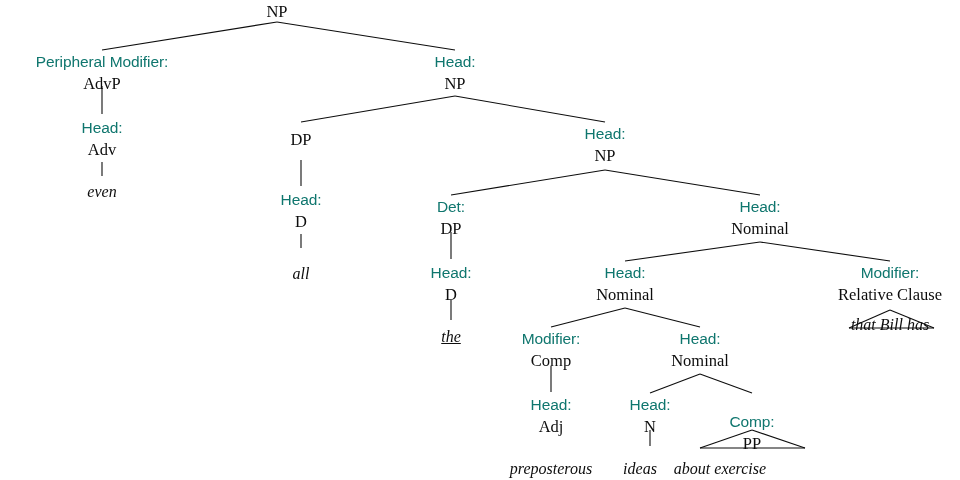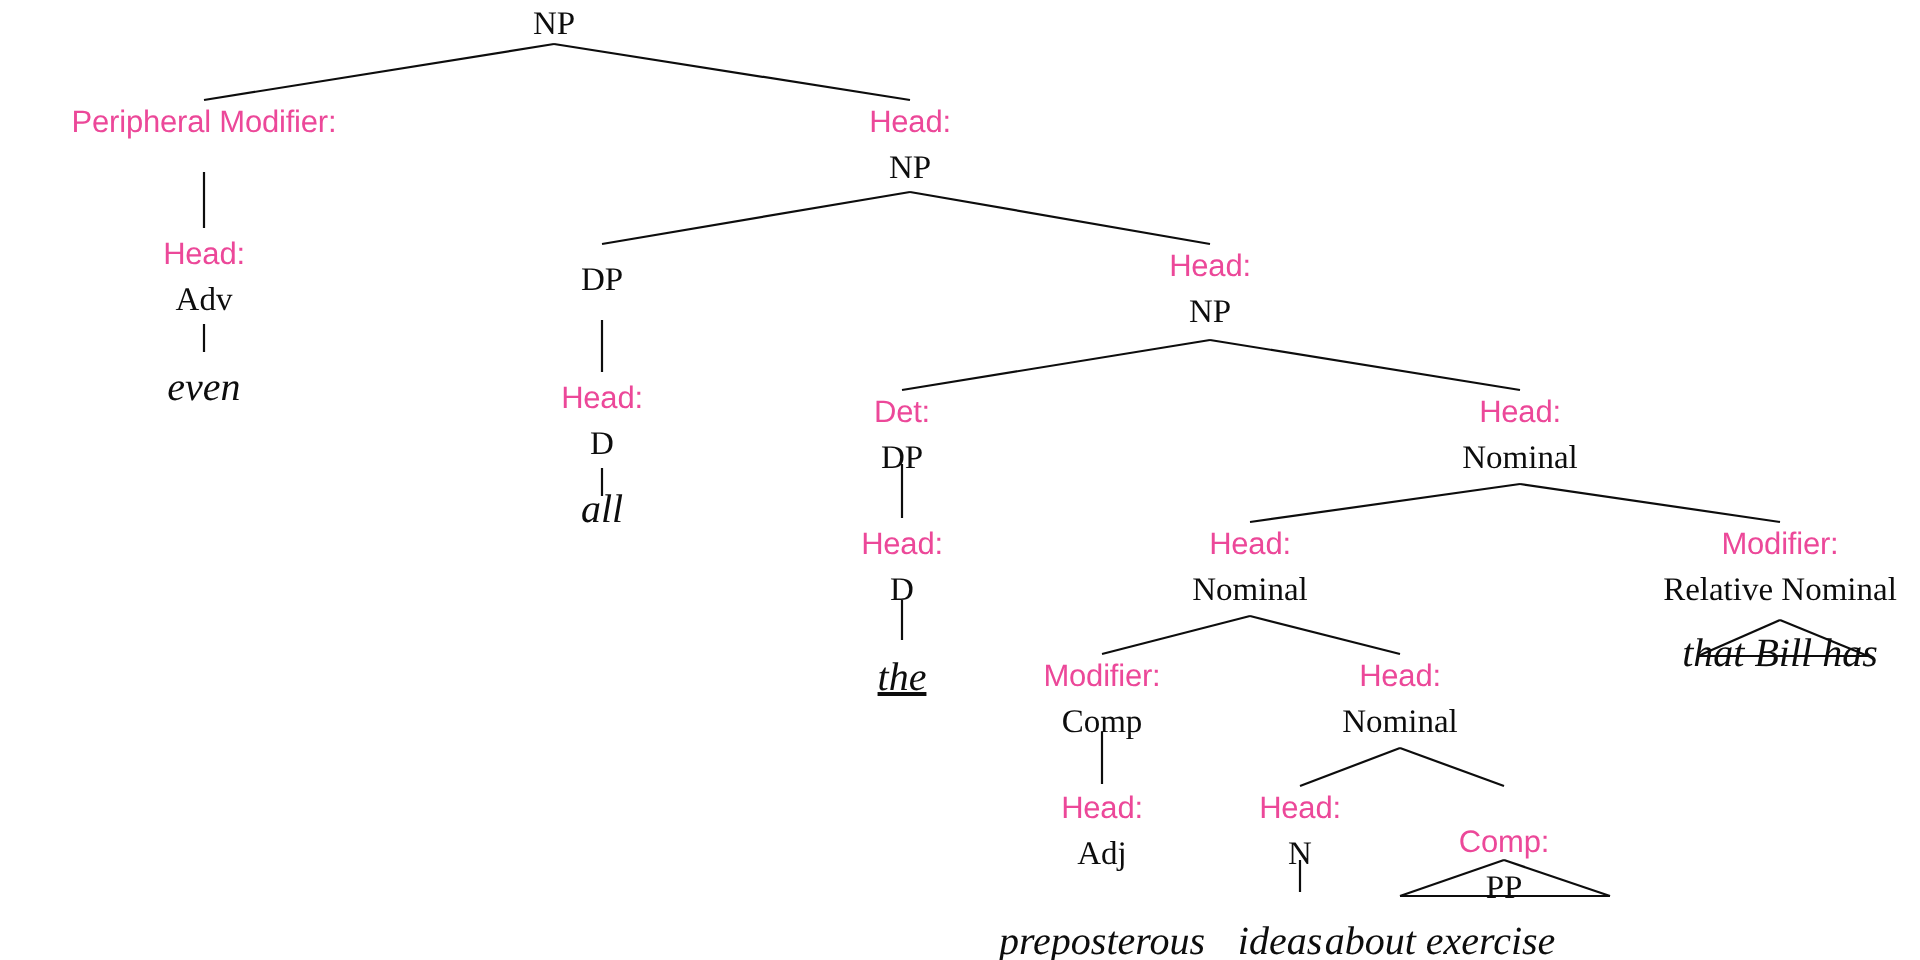--- a/index.html
+++ b/index.html
@@ -29,38 +29,38 @@
     transform: translateX(-50%);
     text-align: center;
     white-space: nowrap;
     color: #111111;
     line-height: 1.0;
   }
   .role {
     display: block;
     font-family: "Liberation Sans", "DejaVu Sans", sans-serif;
     font-size: 15.5px;
-    color: #ec4899;
+    color: #0f766e;
     letter-spacing: -0.1px;
   }
   .cat {
     display: block;
     font-family: "Liberation Serif", "DejaVu Serif", serif;
     font-size: 16.5px;
     color: #0d0d0d;
     margin-top: 6px;
   }
   .terminal {
     position: absolute;
     transform: translateX(-50%);
     text-align: center;
     white-space: nowrap;
     font-family: "Liberation Serif", "DejaVu Serif", serif;
     font-style: italic;
-    font-size: 20px;
+    font-size: 16px;
     color: #0d0d0d;
   }
 </style>
 </head>
 <body>
 
 <div id="canvas">
   <svg id="edges" viewBox="0 0 960 480" xmlns="http://www.w3.org/2000/svg">
       <line x1="277" y1="22" x2="102" y2="50" stroke="#0d0d0d" stroke-width="1.1" shape-rendering="geometricPrecision"></line>
       <line x1="277" y1="22" x2="455" y2="50" stroke="#0d0d0d" stroke-width="1.1" shape-rendering="geometricPrecision"></line>
@@ -92,20 +92,21 @@
         <line x1="752" y1="430" x2="805" y2="448" stroke="#0d0d0d" stroke-width="1.1" shape-rendering="geometricPrecision"></line>
         <line x1="700" y1="448" x2="805" y2="448" stroke="#0d0d0d" stroke-width="1.1" shape-rendering="geometricPrecision"></line>
       </g>
     </svg>
   <div id="labels">
       <div class="node" style="left: 277px; top: 4px;">
         <span class="cat" style="margin-top: 0px;">NP</span>
       </div>
       <div class="node" style="left: 102px; top: 54px;">
         <span class="role">Peripheral Modifier:</span>
+        <span class="cat">AdvP</span>
       </div>
       <div class="node" style="left: 455px; top: 54px;">
         <span class="role">Head:</span>
         <span class="cat">NP</span>
       </div>
       <div class="node" style="left: 102px; top: 120px;">
         <span class="role">Head:</span>
         <span class="cat">Adv</span>
       </div>
       <div class="node" style="left: 301px; top: 126px;">
@@ -130,21 +131,21 @@
       <div class="node" style="left: 451px; top: 265px;">
         <span class="role">Head:</span>
         <span class="cat">D</span>
       </div>
       <div class="node" style="left: 625px; top: 265px;">
         <span class="role">Head:</span>
         <span class="cat">Nominal</span>
       </div>
       <div class="node" style="left: 890px; top: 265px;">
         <span class="role">Modifier:</span>
-        <span class="cat">Relative Nominal</span>
+        <span class="cat">Relative Clause</span>
       </div>
       <div class="node" style="left: 551px; top: 331px;">
         <span class="role">Modifier:</span>
         <span class="cat">Comp</span>
       </div>
       <div class="node" style="left: 700px; top: 331px;">
         <span class="role">Head:</span>
         <span class="cat">Nominal</span>
       </div>
       <div class="node" style="left: 551px; top: 397px;">
@@ -153,20 +154,20 @@
       </div>
       <div class="node" style="left: 650px; top: 397px;">
         <span class="role">Head:</span>
         <span class="cat">N</span>
       </div>
       <div class="node" style="left: 752px; top: 414px;">
         <span class="role">Comp:</span>
         <span class="cat">PP</span>
       </div>
       <div class="terminal" style="left: 102px; top: 183px;">even</div>
-      <div class="terminal" style="left: 301px; top: 244px;">all</div>
+      <div class="terminal" style="left: 301px; top: 265px;">all</div>
       <div class="terminal" style="left: 451px; top: 328px; text-decoration: underline;">the</div>
       <div class="terminal" style="left: 890px; top: 316px;">that Bill has</div>
       <div class="terminal" style="left: 551px; top: 460px;">preposterous</div>
       <div class="terminal" style="left: 640px; top: 460px;">ideas</div>
       <div class="terminal" style="left: 720px; top: 460px;">about exercise</div>
     </div>
 </div>
 
 </body></html>

